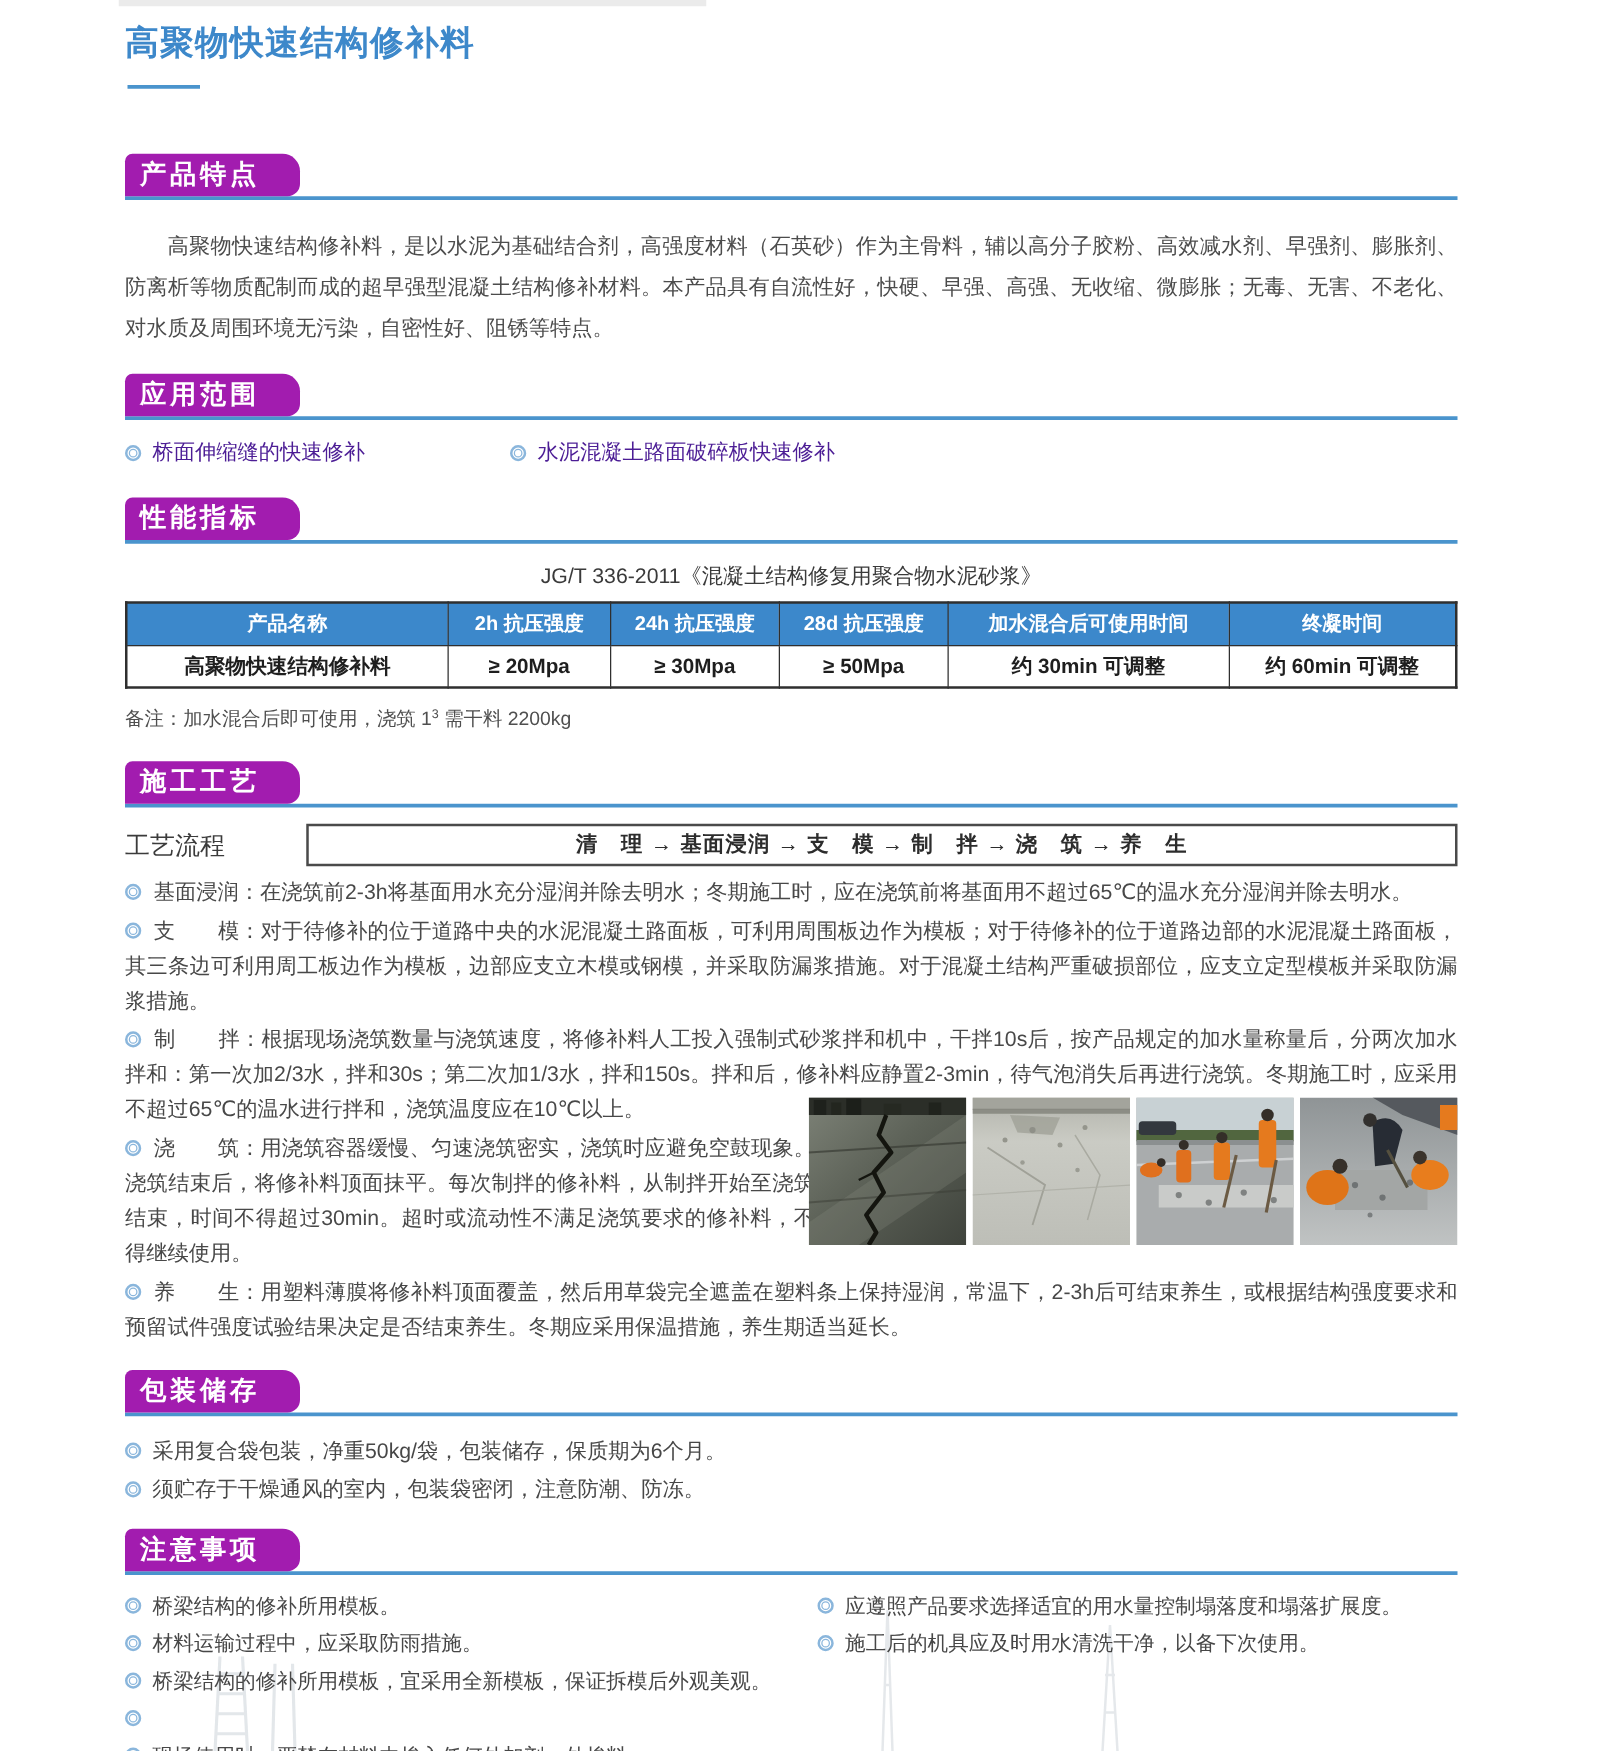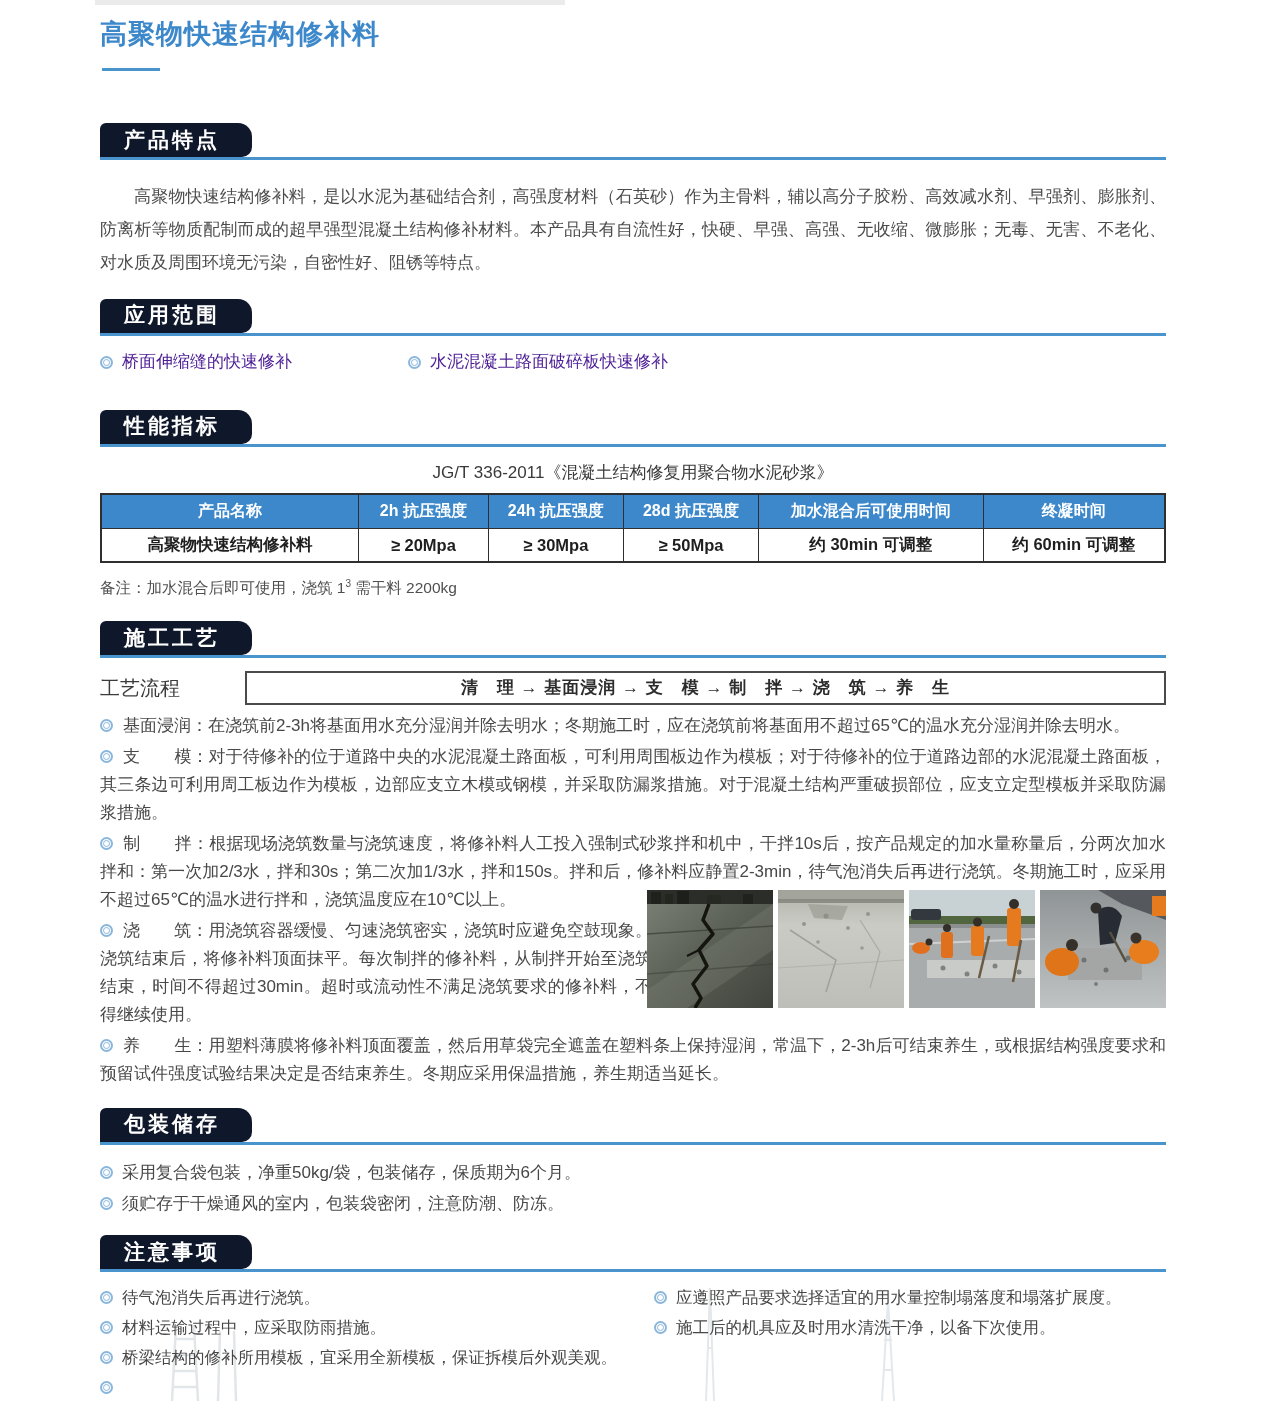--- a/index.html
+++ b/index.html
@@ -9,44 +9,44 @@
     font-family:"Liberation Sans","DejaVu Sans",sans-serif;
   }
   .top-strip { position:absolute; left:95px; top:0; width:470px; height:5px; background:#ebebeb; }
   .content { position:relative; margin-left:100px; width:1066px; z-index:1; }
 
   .page-title { margin:16px 0 0; font-size:27px; line-height:36px; font-weight:bold; color:#3d88ca; letter-spacing:1px; }
   .title-underline { width:58px; height:3px; background:#4a94cd; margin:16px 0 0 2px; }
 
   .sec-head { border-bottom:3px solid #4a94cd; line-height:0; }
   .sec-tab {
-    display:inline-block; background:#0f172a; color:#ffffff;
+    display:inline-block; background:#a21caf; color:#ffffff;
     font-size:21px; line-height:23px; font-weight:bold; letter-spacing:3px;
-    padding:5px 32px 6px 24px; border-radius:6px 14px 10px 0;
+    padding:5px 32px 6px 12px; border-radius:6px 14px 10px 0;
   }
   .mt-head1 { margin-top:52px; }
   .mt-head  { margin-top:20px;font-family:Liberation Serif, serif; }
 
   .features-body {
     margin:20px 0 0; font-size:17px; line-height:33px; color:#4c4c4c;
     text-align:justify; text-indent:2em;
   }
 
   .app-items { display:flex; margin-top:14px; font-size:17px; line-height:24px; color:#4c1d95; }
   .app-item { display:flex; align-items:center; }
   .app-item:first-child { width:308px; }
 
   .ring {
     display:inline-block; width:13px; height:13px; box-sizing:border-box;
     border:2px solid #8ab6dc; border-radius:50%; position:relative;
     margin-right:9px; vertical-align:-1px; flex:none;
   }
   .ring::after { content:""; position:absolute; inset:1px; border:1.5px solid #8ab6dc; border-radius:50%; }
 
-  .perf-head { margin-top:36px;font-family:Liberation Serif, serif; }
+  .perf-head { margin-top:24px; }
   .standard-line { margin:14px 0 0; font-size:17px; line-height:24px; color:#3a3a3a; text-align:center; }
   table.perf { width:100%; margin-top:8px; border-collapse:collapse; border:2px solid #2f2f2f; }
   table.perf th {
     background:#3c88cb; color:#ffffff; font-size:16px; font-weight:600;
     padding:6px 14px; border:1px solid #2f2f2f;
   }
   table.perf td {
     font-size:16.5px; font-weight:600; color:#1e1e1e; text-align:center;
     padding:5px 2px; border:1px solid #2f2f2f; background:#ffffff;
   }
@@ -274,21 +274,21 @@
   <div class="pack-items">
     <p><span class="ring"></span><span>采用复合袋包装，净重50kg/袋，包装储存，保质期为6个月。</span></p>
     <p><span class="ring"></span><span>须贮存于干燥通风的室内，包装袋密闭，注意防潮、防冻。</span></p>
   </div>
 
   <div class="sec-head" style="margin-top:16px;">
     <span class="sec-tab">注意事项</span>
   </div>
   <div class="notes-wrap">
     <div class="notes-left">
-      <p><span class="ring"></span><span>待气泡消失后再进行浇筑。</span></p>
+      <p><span class="ring"></span><span>桥梁结构的修补所用模板。</span></p>
       <p><span class="ring"></span><span>材料运输过程中，应采取防雨措施。</span></p>
       <p><span class="ring"></span><span>桥梁结构的修补所用模板，宜采用全新模板，保证拆模后外观美观。</span></p>
       <p><span class="ring"></span></p>
       <p><span class="ring"></span><span>现场使用时，严禁在材料中掺入任何外加剂、外掺料。</span></p>
     </div>
     <div class="notes-right">
       <p><span class="ring"></span><span>应遵照产品要求选择适宜的用水量控制塌落度和塌落扩展度。</span></p>
       <p><span class="ring"></span><span>施工后的机具应及时用水清洗干净，以备下次使用。</span></p>
     </div>
   </div>

